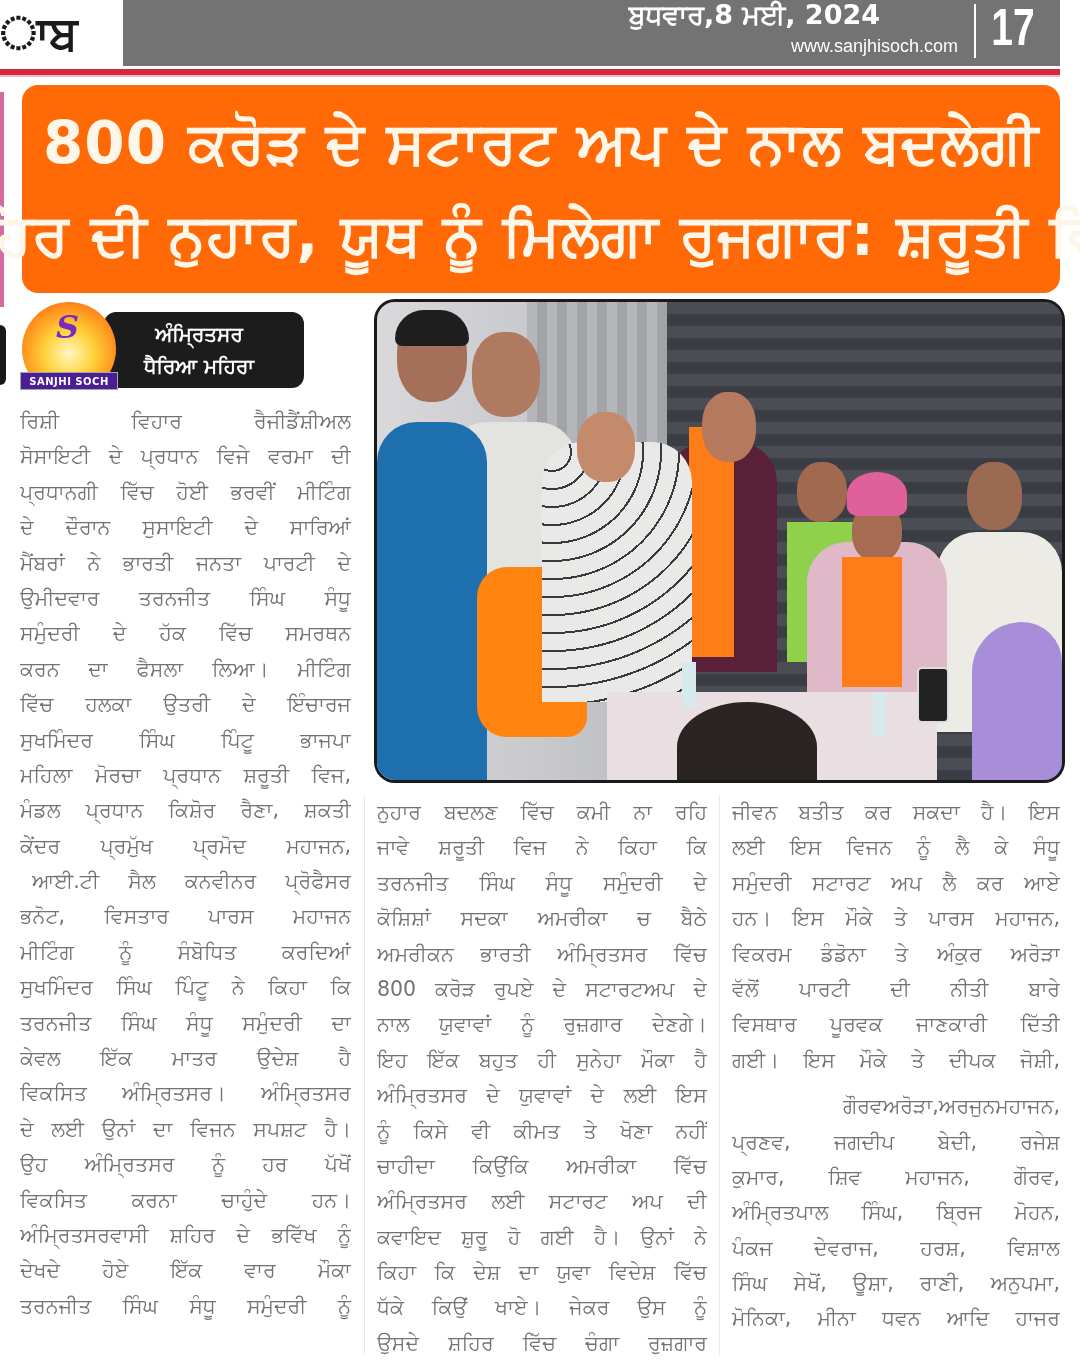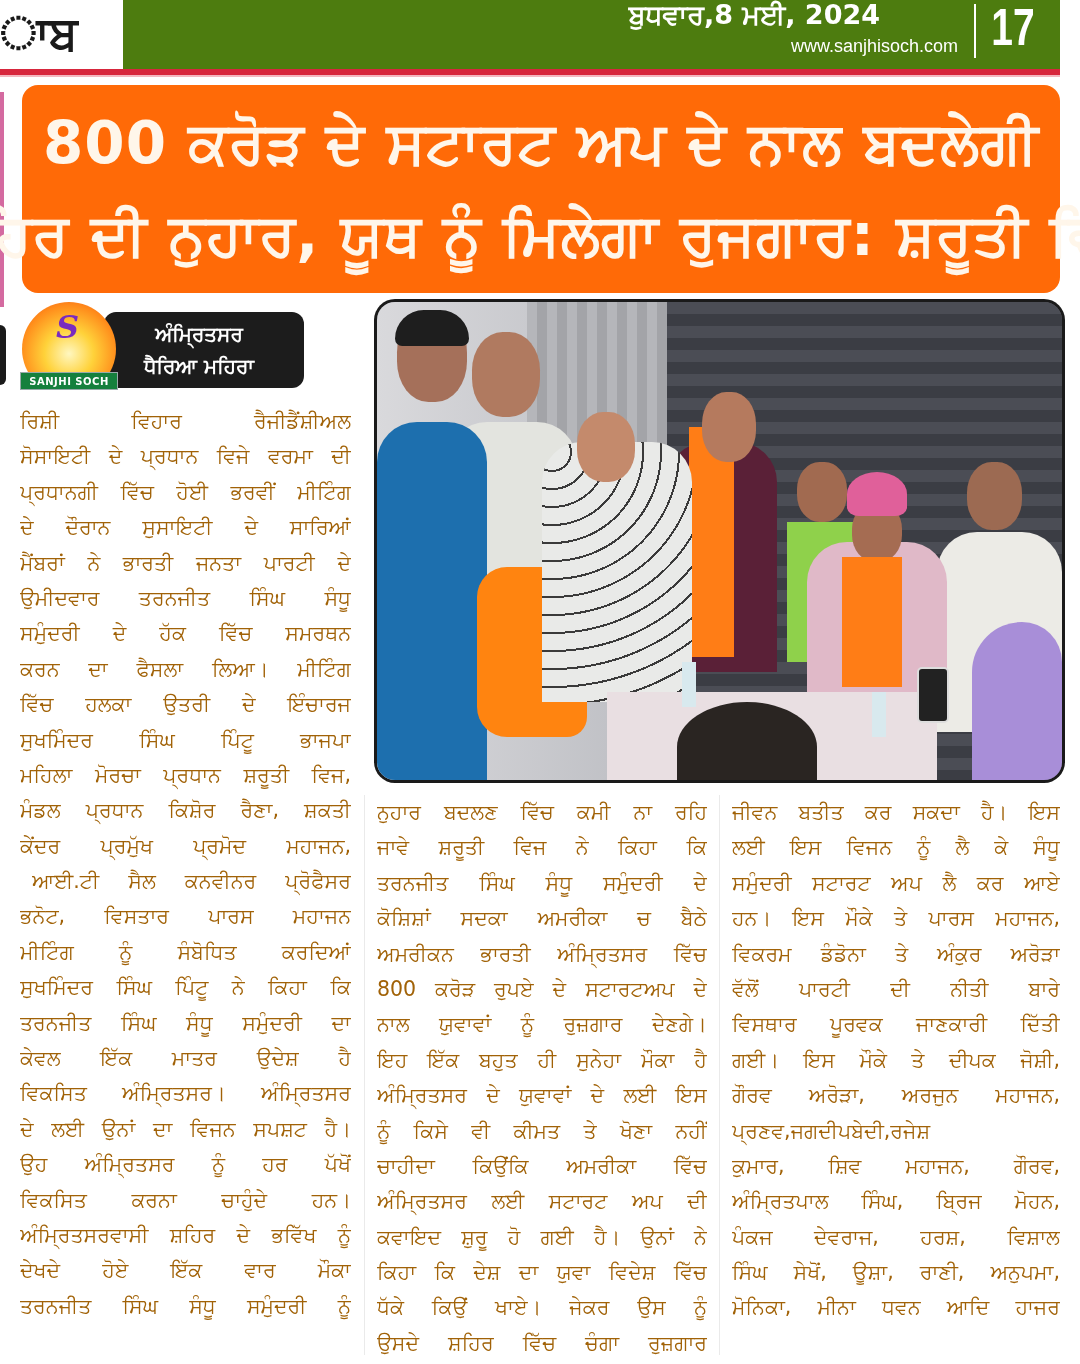--- a/index.html
+++ b/index.html
@@ -10,22 +10,22 @@
     color:#3a3a3a;
   }
   
   .masthead { position:absolute; left:0; top:0; width:1080px; height:76px; }
   .section-label {
     position:absolute; left:0; top:0; width:120px; height:66px;
     font-size:46px; font-weight:bold; color:#1a1a1a; line-height:66px;
     overflow:hidden; white-space:nowrap; letter-spacing:-1px;
   }
   .green-band {
-    position:absolute; left:123px; top:0; width:937px; height:75px;
-    background:#4d7c0f;
+    position:absolute; left:123px; top:0; width:937px; height:66px;
+    background:#737373;
   }
   .date-text {
     position:absolute; right:180px; top:0; font-size:27px; font-weight:bold;
     color:#ffffff; line-height:30px; white-space:nowrap;
   }
   .site-url {
     position:absolute; right:102px; top:33px; font-size:18px;
     color:#ffffff; line-height:26px; font-family:"Liberation Sans", sans-serif;
   }
   .page-divider {
@@ -58,21 +58,21 @@
   .logo-sun {
     position:absolute; left:2px; top:0; width:94px; height:94px; border-radius:50%;
     background:radial-gradient(circle at 50% 55%, #fff7c0 0%, #ffd23a 35%, #ff8a1a 70%, #e8431a 100%);
     clip-path:inset(0 0 10px 0);
   }
   .logo-s {
     position:absolute; left:36px; top:6px; font-size:32px; font-weight:bold; color:#7a2bbf;
     font-family:"DejaVu Serif", serif; font-style:italic;
   }
   .logo-caption {
-    position:absolute; left:0; top:70px; width:98px; height:18px; background:#15803d;
+    position:absolute; left:0; top:70px; width:98px; height:18px; background:#4c1d95;
     color:#ffffff; font-size:10px; font-weight:bold; text-align:center; line-height:18px;
     border:1px solid #9aa; box-sizing:border-box; letter-spacing:0.5px;
   }
   .byline-box {
     position:absolute; left:104px; top:312px; width:200px; height:76px;
     background:#1c1c1c; border-radius:12px;
   }
   .byline-place, .byline-author {
     position:absolute; left:0; width:190px; text-align:center; color:#ffffff;
     font-size:20px; font-weight:bold; line-height:28px;
@@ -111,21 +111,21 @@
   .ph-head7 { left:590px; top:160px; width:55px; height:68px; background:#9c6a52; border-radius:45%; }
   .ph-table { left:230px; top:390px; width:330px; height:88px; background:#e9dfe2; }
   .ph-bottle1 { left:305px; top:360px; width:14px; height:45px; background:#d8e9ee; }
   .ph-bottle2 { left:495px; top:390px; width:14px; height:45px; background:#d8e9ee; }
   .ph-violet { left:595px; top:320px; width:90px; height:158px; background:#a88ed8; border-radius:50px 40px 0 0; }
   .ph-phone { left:540px; top:365px; width:28px; height:52px; background:#222; border-radius:5px; border:2px solid #ddd; }
   .ph-fg-heads { left:300px; top:400px; width:140px; height:90px; background:#2a2522; border-radius:50% 50% 0 0; }
 
   
   .col {
-    position:absolute; font-size:20.5px; line-height:35.4px; color:#a16207;
+    position:absolute; font-size:20.5px; line-height:35.4px; color:#737373;
     text-align:justify; text-align-last:justify;
   }
   .col-line { display:block; white-space:nowrap; text-align-last:justify; text-align:justify; height:35.4px; overflow:hidden; }
   .col-1 { left:20px; top:404px; width:331px; }
   .col-2 { left:377px; top:795px; width:330px; }
   .col-3 { left:732px; top:795px; width:328px; }
   .col-sep { position:absolute; top:795px; width:1px; height:560px; background:#eaeaea; }
 </style>
 </head>
 <body>
@@ -551,27 +551,27 @@
       <span>ਦਿੱਤੀ</span>
     </span>
     <span class="col-line" style="display: flex; justify-content: space-between;">
       <span>ਗਈ।</span>
       <span>ਇਸ</span>
       <span>ਮੌਕੇ</span>
       <span>ਤੇ</span>
       <span>ਦੀਪਕ</span>
       <span>ਜੋਸ਼ੀ,</span>
     </span>
-    <span class="col-line" style="display: flex; justify-content: space-between;">
+    <span class="col-line" style="display: flex; justify-content: flex-end; margin-top: 11px;">
       <span>ਗੌਰਵ</span>
       <span>ਅਰੋੜਾ,</span>
       <span>ਅਰਜੁਨ</span>
       <span>ਮਹਾਜਨ,</span>
     </span>
-    <span class="col-line" style="display: flex; ">
+    <span class="col-line" style="display: flex; justify-content: space-between;">
       <span>ਪ੍ਰਣਵ,</span>
       <span>ਜਗਦੀਪ</span>
       <span>ਬੇਦੀ,</span>
       <span>ਰਜੇਸ਼</span>
     </span>
     <span class="col-line" style="display: flex; justify-content: space-between;">
       <span>ਕੁਮਾਰ,</span>
       <span>ਸ਼ਿਵ</span>
       <span>ਮਹਾਜਨ,</span>
       <span>ਗੌਰਵ,</span>

